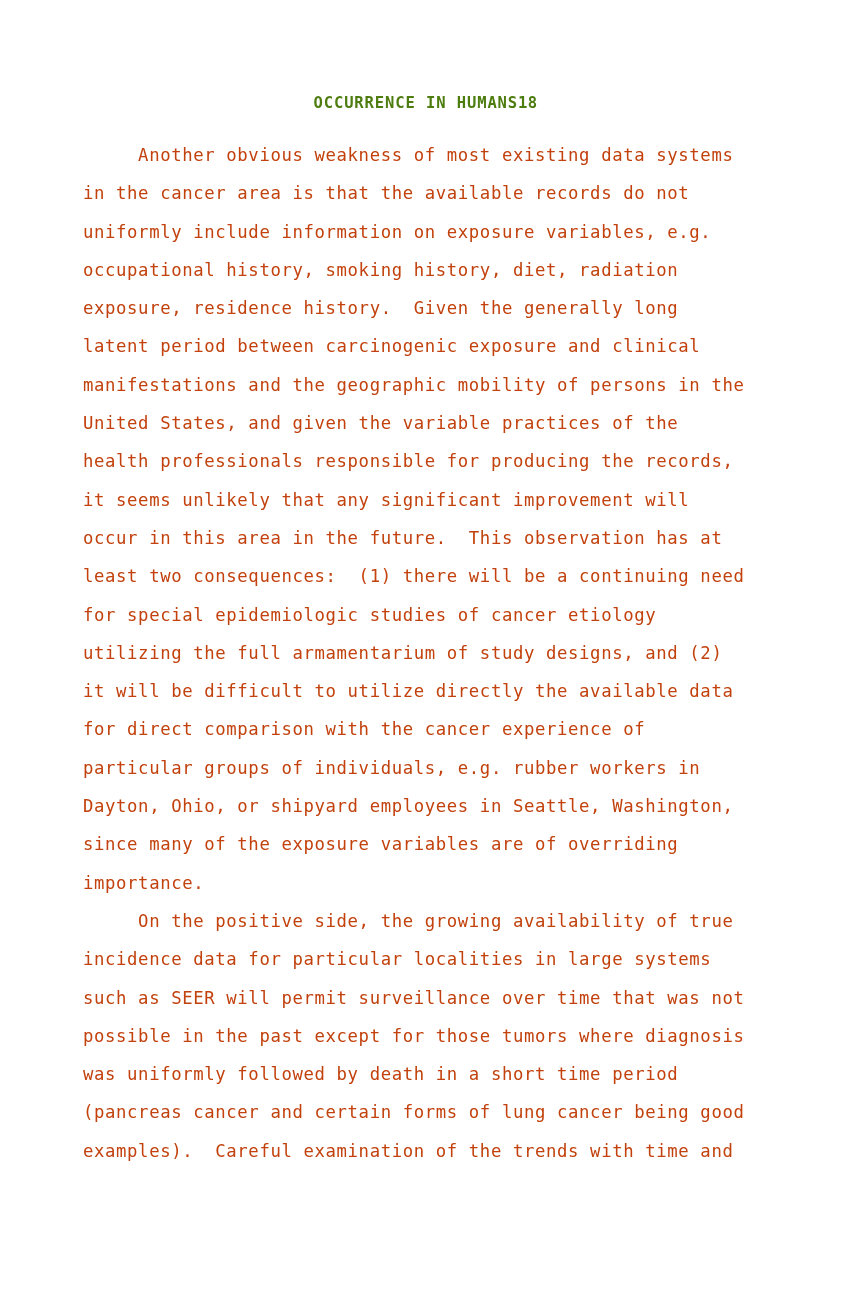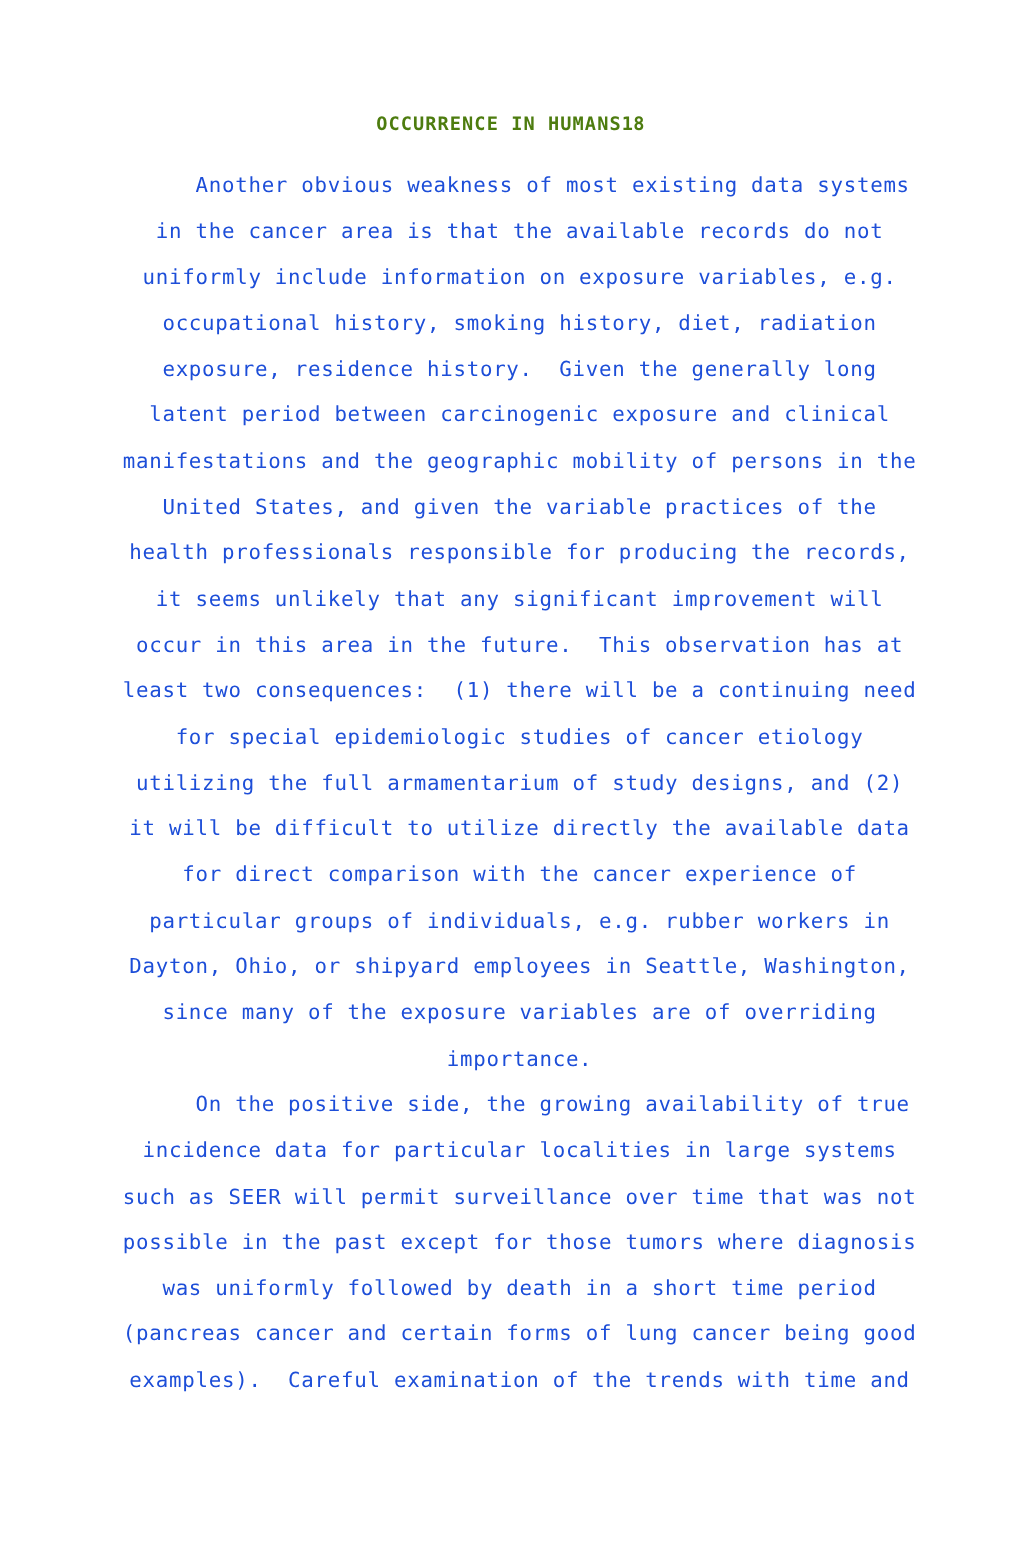--- a/index.html
+++ b/index.html
@@ -46,24 +46,23 @@
   }
   
   .body-text {
     position: absolute;
     left: 83px;
     top: 136px;
     width: 700px;
     font-family: "DejaVu Sans Mono", monospace;
     font-size: 17.3px;
     line-height: 38.3px;
-    color: #1d4ed8;
+    color: #c2410c;
     letter-spacing: 0.62px;
     white-space: pre;
-    text-align: center;
   }
   .body-text .text-line {
     display: block;
     height: 38.3px;
     white-space: pre;
   }
 </style>
 </head>
 <body>
 

